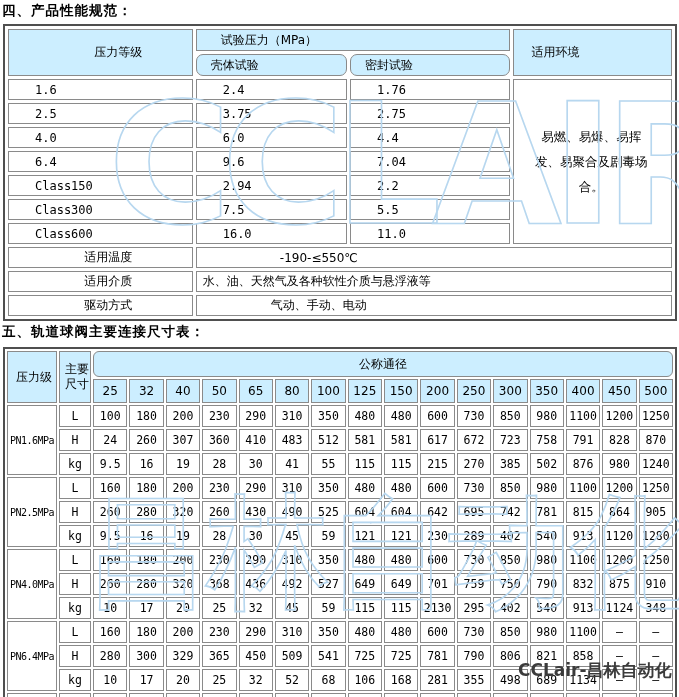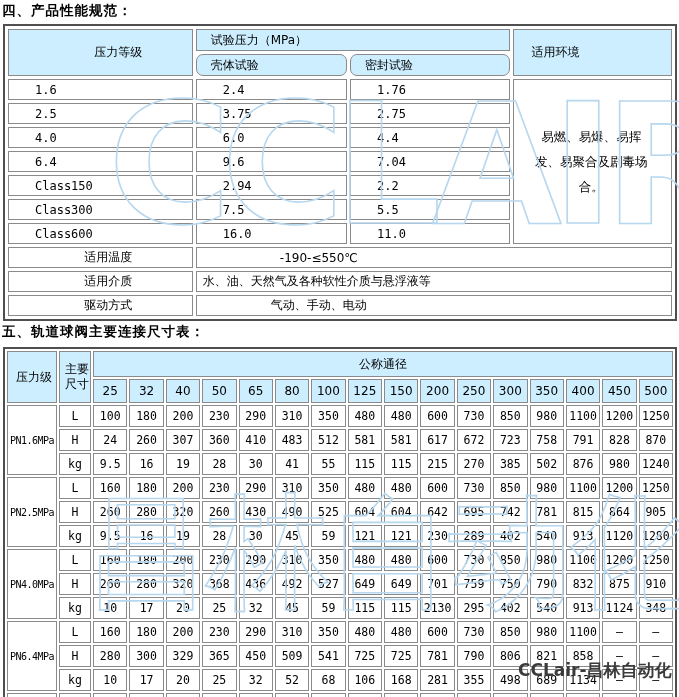--- a/index.html
+++ b/index.html
@@ -27,37 +27,37 @@
     overflow:hidden;white-space:nowrap;
   }
   th{background:var(--header-bg);font-weight:normal;}
   td{background:#fff;}
 
   
   .t1{width:674px;border:2px solid var(--outer-border);border-spacing:3px;}
   .t1 col.c1{width:183px;} .t1 col.c2{width:150px;} .t1 col.c3{width:158px;} .t1 col.c4{width:158px;}
   .t1 th{height:20px;text-align:left;}
   .t1 th.h-grade{text-align:center;padding-left:36px;}
-  .t1 th.h-test{padding-left:14px;height:20px;}
+  .t1 th.h-test{padding-left:24px;height:20px;}
   .t1 th.h-shell,.t1 th.h-seal{padding-left:14px;border-radius:7px;}
   .t1 th.h-env{padding-left:18px;}
   .t1 td{height:19px;text-align:left;padding-left:26px;font-family:"DejaVu Sans Mono",monospace;}
   .t1 td.env{
     text-align:center;padding:10px 22px 10px 20px;white-space:normal;
     font-family:"DejaVu Sans",sans-serif;line-height:25px;font-size:12.5px;
   }
   .t1 td.xlabel{padding-left:16px;font-family:Liberation Serif, serif;text-align:center;}
   .t1 td.xval{text-align:center;font-family:"DejaVu Sans",sans-serif;}
   .t1 td.xval.shift{padding:0 230px 0 0;}
   .t1 td.xval.leftal{text-align:left;padding-left:6px;}
 
   
   .t2{width:674px;border:2px solid var(--outer-border);border-spacing:2px;margin-top:2px;}
   .t2 col.p{width:50px;} .t2 col.d{width:32px;}
-  .t2 th.dnspan{height:24px;}
+  .t2 th.dnspan{height:24px;border-radius:6px;}
   .t2 th{height:22px;}
   .t2 th.h-press,.t2 th.h-dim{white-space:normal;line-height:15px;font-size:12px;text-align:center;padding-left:4px;}
   .t2 td{height:20px;font-family:"DejaVu Sans Mono",monospace;font-size:11.5px;}
   .t2 td.pcell{font-size:10px;letter-spacing:-0.5px;padding:0;}
   .t2 td.dim{font-size:11.5px;}
 
   
   .wm{position:absolute;pointer-events:none;z-index:5;}
   #wm-top{left:0;top:55px;}
   #wm-mid{left:0;top:460px;}

